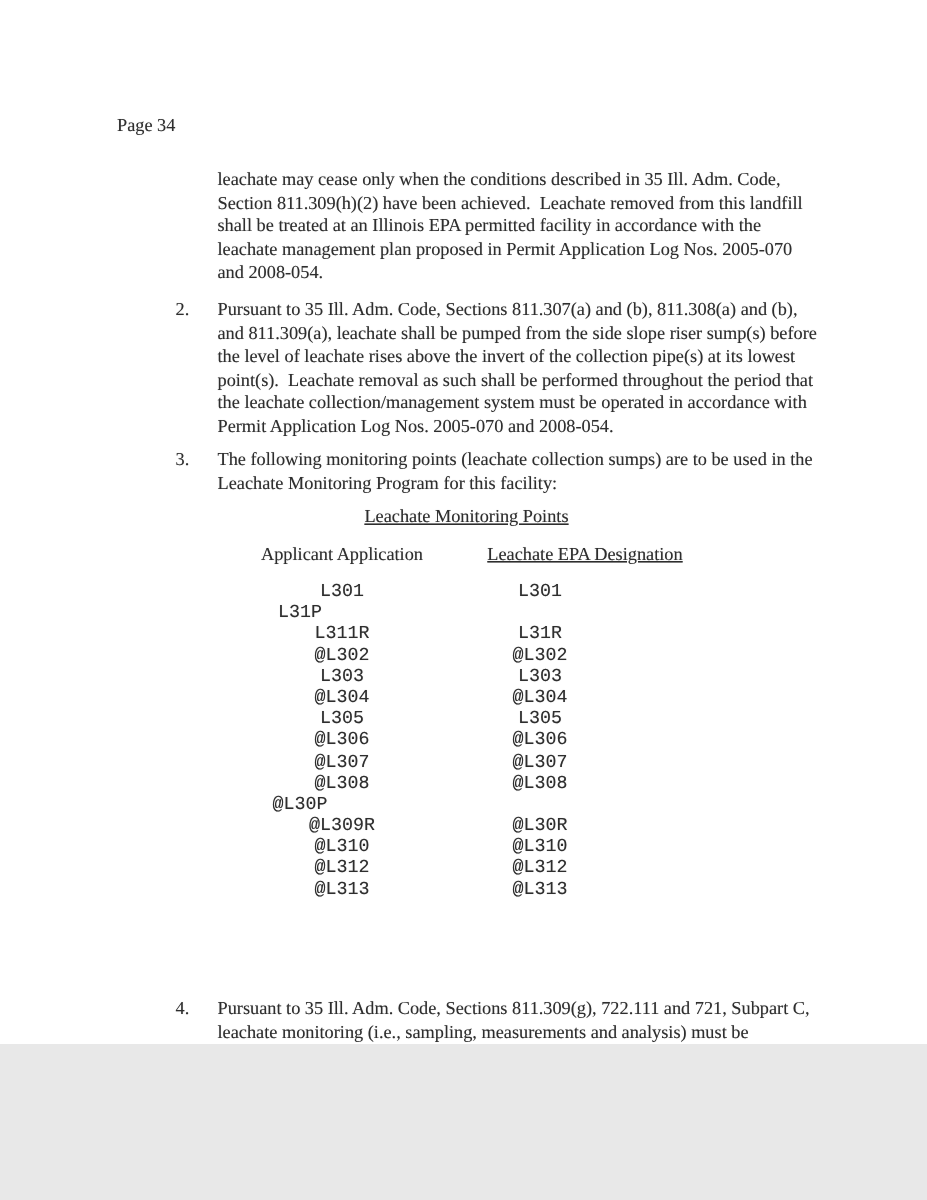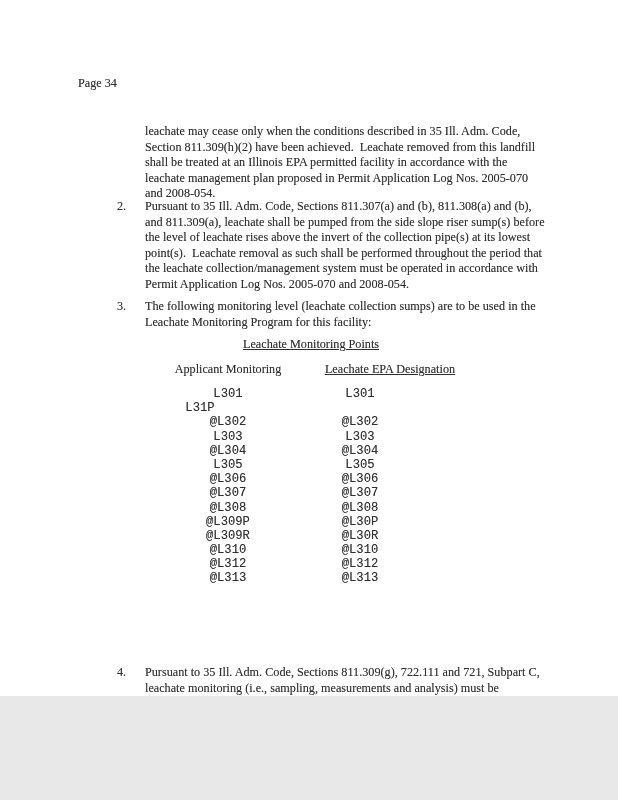--- a/index.html
+++ b/index.html
@@ -11,21 +11,21 @@
     font-family:"Liberation Serif","DejaVu Serif",serif;
     font-size:12.2px;
     line-height:15.5px;
     color:#2e2e2e;
     text-shadow:0 0 0.5px rgba(60,60,60,0.45);
     overflow:hidden;
   }
   .abs{position:absolute;}
   .pre{white-space:pre;}
   #page-num{left:78px;top:76px;}
-  #intro{left:145px;top:124px;}
+  #intro{left:145px;top:112px;}
   .numbered{display:flex;}
   .numbered .num{width:28px;flex:0 0 28px;}
   #item-2{left:117px;top:199px;}
   #item-3{left:117px;top:299px;}
   #item-4{left:117px;top:665px;}
   #table-title{left:117px;top:337px;width:388px;text-align:center;text-decoration:underline;}
   #table-headers{left:148px;top:362px;display:flex;}
   .th-a{width:160px;text-align:center;}
   .th-b{width:164px;text-align:center;text-decoration:underline;}
   #table-rows{left:148px;top:387px;}
@@ -52,38 +52,42 @@
     <span class="pre">Pursuant to 35 Ill. Adm. Code, Sections 811.307(a) and (b), 811.308(a) and (b),
 and 811.309(a), leachate shall be pumped from the side slope riser sump(s) before
 the level of leachate rises above the invert of the collection pipe(s) at its lowest
 point(s).  Leachate removal as such shall be performed throughout the period that
 the leachate collection/management system must be operated in accordance with
 Permit Application Log Nos. 2005-070 and 2008-054.</span>
   </div>
 
   <div id="item-3" class="abs numbered">
     <span class="num">3.</span>
-    <span class="pre">The following monitoring level (leachate collection sumps) are to be used in the
+    <span class="pre">The following monitoring points (leachate collection sumps) are to be used in the
 Leachate Monitoring Program for this facility:</span>
   </div>
 
   <div id="table-title" class="abs">Leachate Monitoring Points</div>
 
   <div id="table-headers" class="abs">
-    <span class="th-a">Applicant Monitoring</span>
+    <span class="th-a">Applicant Application</span>
     <span class="th-b">Leachate EPA Designation</span>
   </div>
 
   <div id="table-rows" class="abs">
       <div class="pt-row">
         <span class="pt-cell-a">L301</span>
         <span class="pt-cell-b">L301</span>
       </div>
       <div class="pt-row">
         <span class="pt-cell-b">L31P</span>
+      </div>
+      <div class="pt-row">
+        <span class="pt-cell-a">L311R</span>
+        <span class="pt-cell-b">L31R</span>
       </div>
       <div class="pt-row">
         <span class="pt-cell-a">@L302</span>
         <span class="pt-cell-b">@L302</span>
       </div>
       <div class="pt-row">
         <span class="pt-cell-a">L303</span>
         <span class="pt-cell-b">L303</span>
       </div>
       <div class="pt-row">
@@ -100,21 +104,20 @@
       </div>
       <div class="pt-row">
         <span class="pt-cell-a">@L307</span>
         <span class="pt-cell-b">@L307</span>
       </div>
       <div class="pt-row">
         <span class="pt-cell-a">@L308</span>
         <span class="pt-cell-b">@L308</span>
       </div>
       <div class="pt-row">
-        <span class="pt-cell-a">@L309P</span>
         <span class="pt-cell-b">@L30P</span>
       </div>
       <div class="pt-row">
         <span class="pt-cell-a">@L309R</span>
         <span class="pt-cell-b">@L30R</span>
       </div>
       <div class="pt-row">
         <span class="pt-cell-a">@L310</span>
         <span class="pt-cell-b">@L310</span>
       </div>

